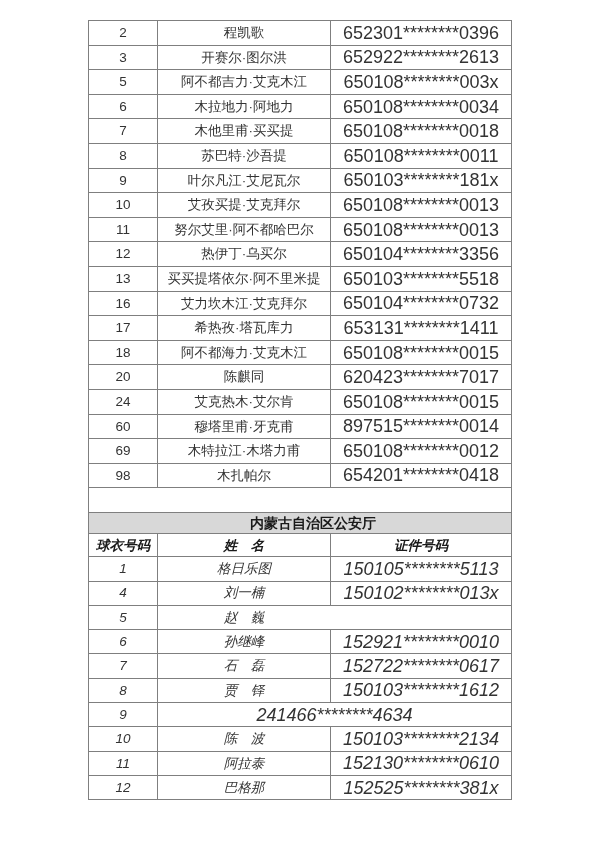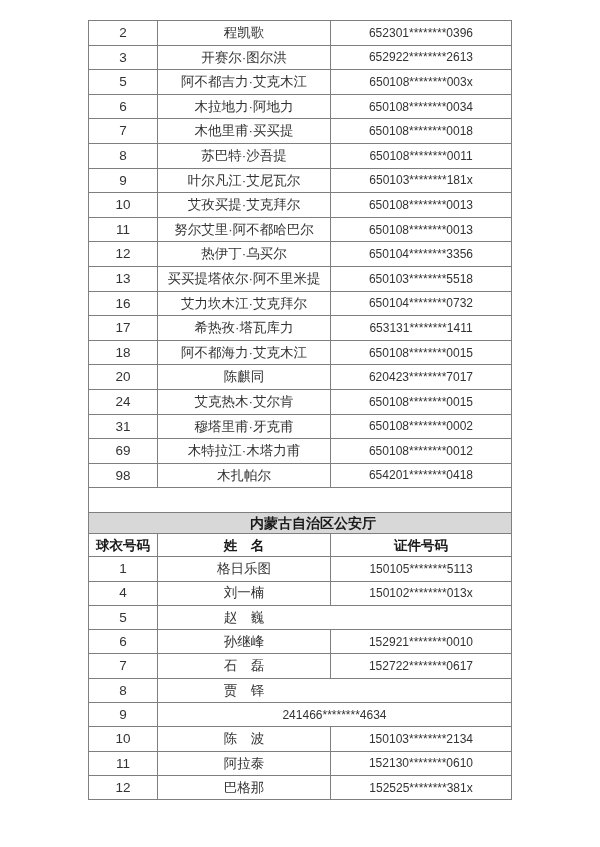--- a/index.html
+++ b/index.html
@@ -27,34 +27,34 @@
   }
   .tbl.upper { border-top: 1px solid var(--border); }
   .row {
     display: flex;
     border-left: 1px solid var(--border);
     border-right: 1px solid var(--border);
     border-bottom: 1px solid var(--border);
     background: #ffffff;
   }
   .upper .row { height: 24.6px; }
-  .lower .row { height: 24.3px; }
+  .lower .row { height: 24.3px; font-style: italic; }
   .cell {
     display: flex;
     align-items: center;
     justify-content: center;
     font-size: 13.5px;
     line-height: 1;
     white-space: nowrap;
     overflow: hidden;
   }
   .cell + .cell { border-left: 1px solid var(--border); }
   .c0 { width: 68px; }
   .c1 { width: 173px; }
-  .c2 { flex: 1; font-size: 12px; }
+  .c2 { flex: 1; font-size: 18px; }
   .gap-row {
     height: 24px;
     border-left: 1px solid var(--border);
     border-right: 1px solid var(--border);
     background: #ffffff;
   }
   .section-title {
     height: 22px;
     border: 1px solid var(--border);
     background: var(--band-bg);
@@ -155,23 +155,23 @@
           <div class="cell c0">20</div>
           <div class="cell c1">陈麒同</div>
           <div class="cell c2">620423********7017</div>
         </div>
         <div class="row">
           <div class="cell c0">24</div>
           <div class="cell c1">艾克热木·艾尔肯</div>
           <div class="cell c2">650108********0015</div>
         </div>
         <div class="row">
-          <div class="cell c0">31</div>
+          <div class="cell c0">60</div>
           <div class="cell c1">穆塔里甫·牙克甫</div>
-          <div class="cell c2">650108********0002</div>
+          <div class="cell c2">897515********0014</div>
         </div>
         <div class="row">
           <div class="cell c0">69</div>
           <div class="cell c1">木特拉江·木塔力甫</div>
           <div class="cell c2">650108********0012</div>
         </div>
         <div class="row">
           <div class="cell c0">98</div>
           <div class="cell c1">木扎帕尔</div>
           <div class="cell c2">654201********0418</div>
@@ -210,20 +210,21 @@
             <div class="cell c2">152921********0010</div>
           </div>
           <div class="row">
             <div class="cell c0">7</div>
             <div class="cell c1">石　磊</div>
             <div class="cell c2">152722********0617</div>
           </div>
           <div class="row">
             <div class="cell c0">8</div>
             <div class="cell c1">贾　铎</div>
+            <div class="cell c2">150103********1612</div>
           </div>
           <div class="row">
             <div class="cell c0">9</div>
             <div class="cell c2">241466********4634</div>
           </div>
           <div class="row">
             <div class="cell c0">10</div>
             <div class="cell c1">陈　波</div>
             <div class="cell c2">150103********2134</div>
           </div>

